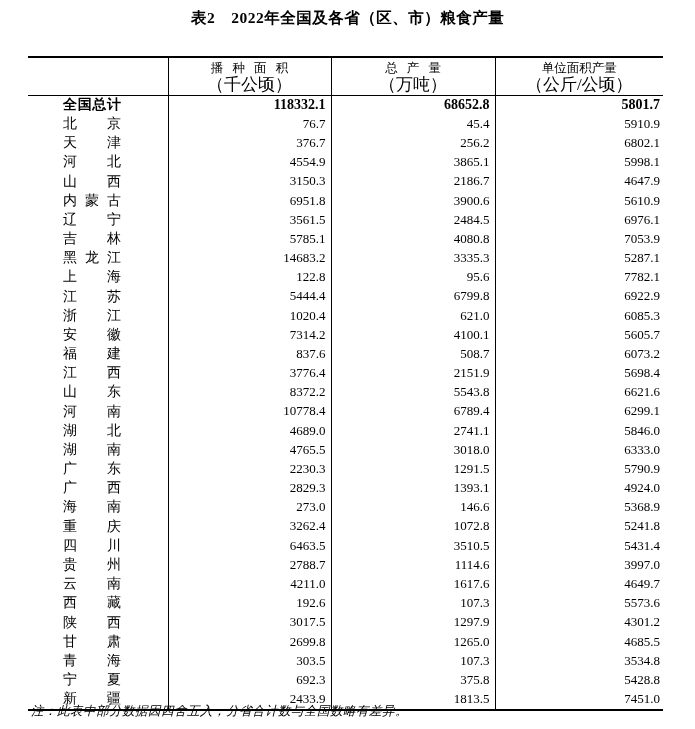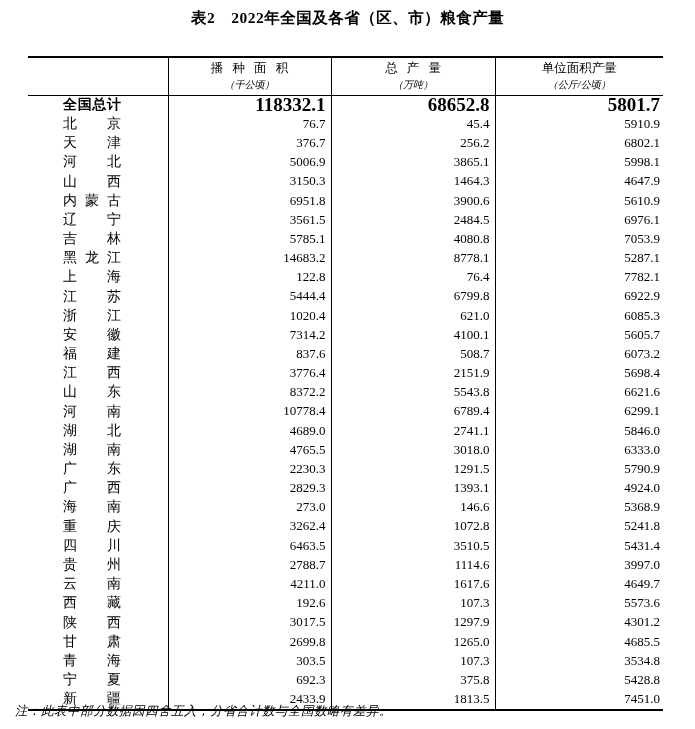--- a/index.html
+++ b/index.html
@@ -44,23 +44,22 @@
     text-align: center;
     vertical-align: middle;
     padding: 0;
   }
   th .h-line1 {
     font-size: 12.5px;
     line-height: 17px;
     word-spacing: 6px;
   }
   th .h-line2 {
-    font-size: 10px;
+    font-size: 17px;
     line-height: 16px;
-    font-style: italic;
   }
   .bcol { border-right: 1.5px solid #000; }
   tbody tr { height: 18.8px; }
   td { padding: 0; line-height: 18.8px; }
   td.name {
     padding-left: 35px;
     font-size: 14px;
   }
   .jname {
     display: inline-flex;
@@ -68,25 +67,25 @@
     width: 58px;
     vertical-align: middle;
   }
   td.num {
     text-align: right;
     padding-right: 5px;
     font-size: 13px;
   }
   td.num.last { padding-right: 3px; }
   tr.total-row td { font-weight: bold; }
-  tr.total-row td.num { font-size: 19px; }
+  tr.total-row td.num { font-size: 14px; }
   .footnote {
     position: absolute;
     top: 703px;
-    left: 15px;
+    left: 31px;
     font-size: 12.5px;
     font-style: italic;
     letter-spacing: 0.5px;
   }
 </style>
 </head>
 <body>
 
 <div class="doc-title">表2　2022年全国及各省（区、市）粮食产量</div>
 
@@ -142,31 +141,31 @@
           </span></td>
         <td class="num bcol">376.7</td>
         <td class="num bcol">256.2</td>
         <td class="num last">6802.1</td>
       </tr>
       <tr>
         <td class="name bcol"><span class="jname">
             <span>河</span>
             <span>北</span>
           </span></td>
-        <td class="num bcol">5006.9</td>
+        <td class="num bcol">4554.9</td>
         <td class="num bcol">3865.1</td>
         <td class="num last">5998.1</td>
       </tr>
       <tr>
         <td class="name bcol"><span class="jname">
             <span>山</span>
             <span>西</span>
           </span></td>
         <td class="num bcol">3150.3</td>
-        <td class="num bcol">1464.3</td>
+        <td class="num bcol">2186.7</td>
         <td class="num last">4647.9</td>
       </tr>
       <tr>
         <td class="name bcol"><span class="jname">
             <span>内</span>
             <span>蒙</span>
             <span>古</span>
           </span></td>
         <td class="num bcol">6951.8</td>
         <td class="num bcol">3900.6</td>
@@ -190,30 +189,30 @@
         <td class="num bcol">4080.8</td>
         <td class="num last">7053.9</td>
       </tr>
       <tr>
         <td class="name bcol"><span class="jname">
             <span>黑</span>
             <span>龙</span>
             <span>江</span>
           </span></td>
         <td class="num bcol">14683.2</td>
-        <td class="num bcol">8778.1</td>
+        <td class="num bcol">3335.3</td>
         <td class="num last">5287.1</td>
       </tr>
       <tr>
         <td class="name bcol"><span class="jname">
             <span>上</span>
             <span>海</span>
           </span></td>
         <td class="num bcol">122.8</td>
-        <td class="num bcol">76.4</td>
+        <td class="num bcol">95.6</td>
         <td class="num last">7782.1</td>
       </tr>
       <tr>
         <td class="name bcol"><span class="jname">
             <span>江</span>
             <span>苏</span>
           </span></td>
         <td class="num bcol">5444.4</td>
         <td class="num bcol">6799.8</td>
         <td class="num last">6922.9</td>

